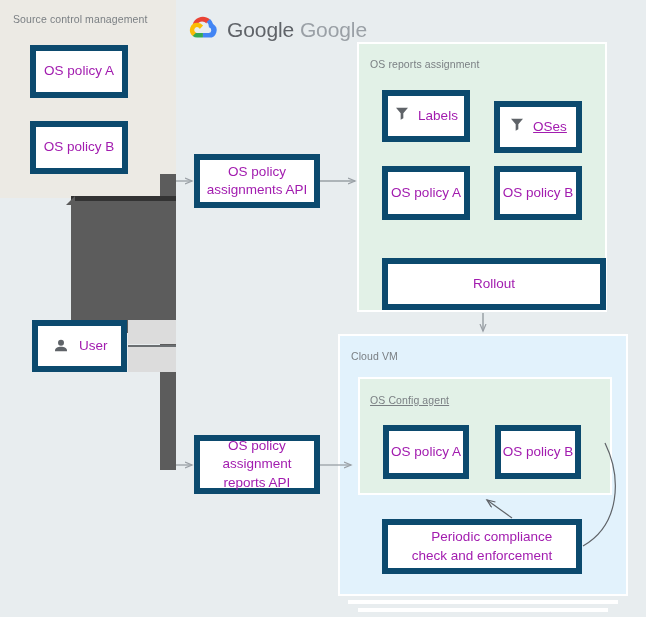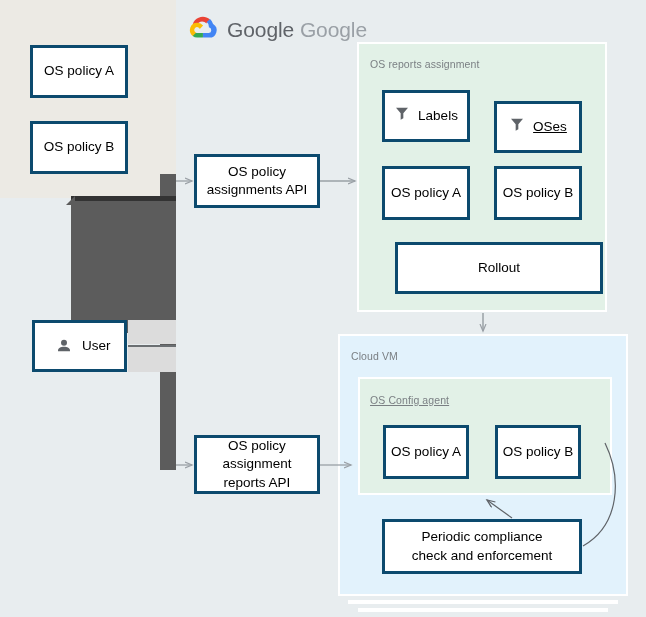--- a/index.html
+++ b/index.html
@@ -16,27 +16,27 @@
     width: 646px;
     height: 617px;
     background: #e8edef;
     overflow: hidden;
   }
 
   
   .box {
     position: absolute;
     background: #ffffff;
-    border: 3px solid #0c4a6e;
+    border: 6px solid #0c4a6e;
     box-sizing: border-box;
     display: flex;
     align-items: center;
     justify-content: center;
     text-align: center;
-    color: #000000;
+    color: #a21caf;
     font-size: 13.5px;
     line-height: 1.35;
   }
 
   
   .panel {
     position: absolute;
     box-sizing: border-box;
   }
   .panel-label {
@@ -123,44 +123,44 @@
   }
 
   
   #grey-a { position: absolute; left: 128px; top: 320px; width: 48px; height: 24px; background: #dcdcdc; }
   #grey-b { position: absolute; left: 128px; top: 347px; width: 48px; height: 25px; background: #dcdcdc; }
   #grey-div { position: absolute; left: 128px; top: 345px; width: 48px; height: 1.5px; background: #6b6f72; }
 
   #user-box {
     left: 32px; top: 320px; width: 95px; height: 52px;
     justify-content: flex-start;
-    padding-left: 20px;
+    padding-left: 14px;
   }
   #user-box .user-ic { margin-right: 9px; display: flex; }
   #user-box .lbl { font-size: 13.5px; }
 
   
   #assignments-api { left: 194px; top: 154px; width: 126px; height: 54px; }
   #reports-api     { left: 194px; top: 435px; width: 126px; height: 59px; }
 
   
   #labels-box  { left: 382px; top: 90px;  width: 88px; height: 52px; }
   #oses-box    { left: 494px; top: 101px;  width: 88px; height: 52px; text-decoration: underline; }
   #asg-pol-a   { left: 382px; top: 166px; width: 88px; height: 54px; }
   #asg-pol-b   { left: 494px; top: 166px; width: 88px; height: 54px; }
-  #rollout-box { left: 382px; top: 242px; width: 208px; height: 52px; margin-left: 13px; }
+  #rollout-box { left: 382px; top: 258px; width: 224px; height: 52px; }
 
   .filter-row { display: flex; align-items: center; gap: 8px; }
 
   
   #agent-pol-a { left: 383px; top: 425px; width: 86px; height: 54px; }
   #agent-pol-b { left: 495px; top: 425px; width: 86px; height: 54px; }
 
   #periodic-box {
-    left: 382px; top: 519px; width: 200px; height: 55px;
+    left: 382px; top: 519px; width: 200px; height: 55px; text-align: right;
   }
 
   
   #gc-logo {
     position: absolute;
     left: 188px; top: 15px;
     display: flex;
     align-items: center;
     gap: 9px;
   }
@@ -180,20 +180,21 @@
     width: 646px; height: 617px;
     pointer-events: none;
   }
 </style>
 </head>
 <body>
 
 <div id="canvas">
 
   <div class="panel" id="scm-panel"></div>
+  <div class="panel-label" id="scm-label">Source control management</div>
 
   <div class="box" id="scm-policy-a">
     <span>OS policy A</span>
   </div>
   <div class="box" id="scm-policy-b">
     <span>OS policy B</span>
   </div>
 
   <div id="gc-logo">
     <span>

